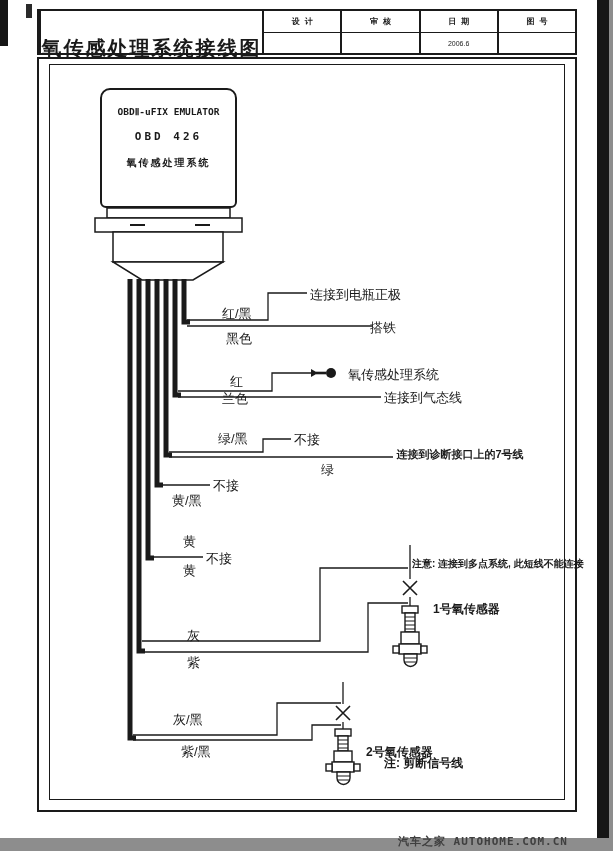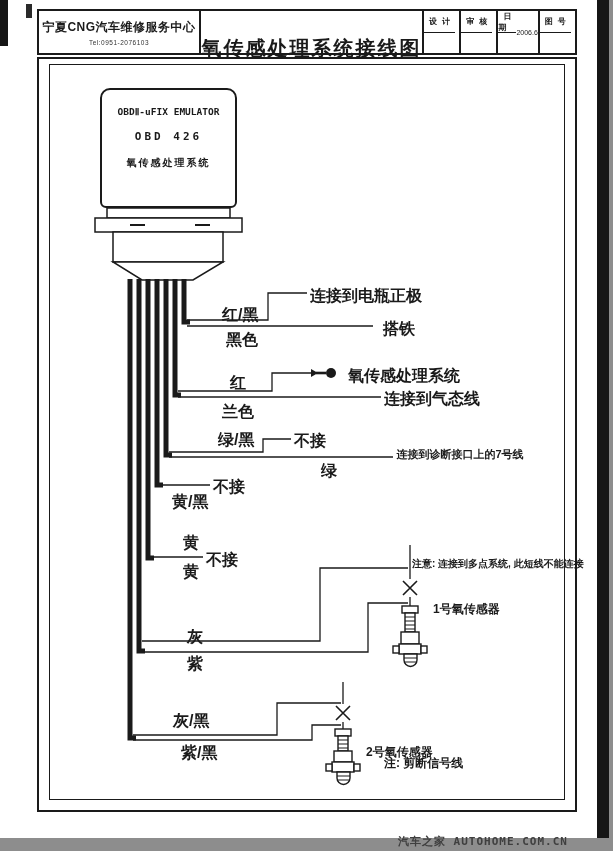--- a/index.html
+++ b/index.html
@@ -23,59 +23,55 @@
   .titlebar{left:37px;top:9px;width:540px;height:46px;border:2px solid #1a1a1a;
     display:flex;box-sizing:border-box;background:#fff;}
   .tb-company{width:160px;box-sizing:border-box;display:flex;flex-direction:column;
     align-items:center;justify-content:center;gap:3px;}
   .tb-company .name{font-size:12px;font-weight:700;letter-spacing:.5px;white-space:nowrap;}
   .tb-company .tel{font-size:6.5px;color:#333;letter-spacing:.5px;}
   .tb-title{width:223px;box-sizing:border-box;border-left:2px solid #1a1a1a;
     display:flex;align-items:center;justify-content:center;}
   .tb-title .t{font-family:Liberation Mono, monospace;font-size:20px;font-weight:700;
     letter-spacing:2px;white-space:nowrap;margin-top:33px;}
-  .tb-col{flex:1;box-sizing:border-box;border-left:2px solid #1a1a1a;display:flex;flex-direction:row;}
+  .tb-col{flex:1;box-sizing:border-box;border-left:2px solid #1a1a1a;display:flex;flex-direction:column;}
   .tb-col .lab{height:22px;box-sizing:border-box;border-bottom:1px solid #1a1a1a;
     display:flex;align-items:center;justify-content:center;
     font-size:8px;font-weight:700;letter-spacing:5px;text-indent:5px;}
   .tb-col .val{flex:1;display:flex;align-items:center;justify-content:center;font-size:7px;}
   
   .frame-outer{left:37px;top:57px;width:540px;height:755px;border:2px solid #1a1a1a;box-sizing:border-box;}
   .frame-inner{left:49px;top:64px;width:516px;height:736px;border:1px solid #1a1a1a;box-sizing:border-box;}
   
   .emulator{left:100px;top:88px;width:137px;height:120px;border:2px solid #1a1a1a;box-sizing:border-box;
     border-radius:10px 10px 6px 6px;background:#fff;display:flex;flex-direction:column;
     align-items:center;padding-top:16px;gap:13px;z-index:2;}
   .emulator .l1{font-family:"DejaVu Sans Mono","Liberation Mono",monospace;font-size:9.5px;font-weight:700;white-space:nowrap;}
   .emulator .l2{font-family:"DejaVu Sans Mono","Liberation Mono",monospace;font-size:11px;font-weight:700;letter-spacing:3px;}
   .emulator .l3{font-size:10px;font-weight:700;letter-spacing:2px;white-space:nowrap;}
   
   .svg-layer{left:0;top:0;width:613px;height:851px;z-index:1;}
   
-  .lbl{position:absolute;font-size:16px;font-weight:700;white-space:nowrap;z-index:3;}
+  .lbl{position:absolute;font-size:13px;font-weight:400;white-space:nowrap;z-index:3;}
   .lbl-lg{position:absolute;font-size:12px;font-weight:600;white-space:nowrap;z-index:3;}
   .lbl-note{position:absolute;font-size:10px;font-weight:600;white-space:nowrap;z-index:3;}
   .lbl-wrap{position:absolute;font-size:11px;font-weight:600;line-height:1.5;width:128px;z-index:3;text-align:center;}
 </style>
 </head>
 <body>
 
 <div class="abs scan-right"></div>
 <div class="abs scan-right-edge"></div>
 <div class="abs scan-bottom"></div>
 <div class="abs scan-left"></div>
 <div class="abs scan-speck"></div>
 <div class="abs scan-noise"></div>
 <div class="abs watermark">汽车之家 AUTOHOME.COM.CN</div>
 
 <div class="abs titlebar">
-  <div class="tb-company">
-    <div class="name">宁夏CNG汽车维修服务中心</div>
-    <div class="tel">Tel:0951-2076103</div>
-  </div>
   <div class="tb-title">
     <div class="t">氧传感处理系统接线图</div>
   </div>
   <div class="tb-col">
     <div class="lab">设计</div>
     <div class="val"></div>
   </div>
   <div class="tb-col">
     <div class="lab">审核</div>
     <div class="val"></div>
@@ -177,33 +173,33 @@
         <path d="M337 772 h13 v6 a6.5 6.5 0 0 1 -13 0 Z" fill="#ffffff"></path>
         <path d="M337 776 h13 M338 780 h11" stroke-width="1.1"></path>
       </g>
     </g>
   </g>
 </svg>
 
 <div class="lbl" style="left:222px;top:305px">红/黑</div>
 <div class="lbl" style="left:226px;top:330px">黑色</div>
 <div class="lbl" style="left:230px;top:373px">红</div>
-<div class="lbl" style="left:222px;top:402px">兰色</div>
+<div class="lbl" style="left:222px;top:390px">兰色</div>
 <div class="lbl" style="left:218px;top:430px">绿/黑</div>
 <div class="lbl" style="left:321px;top:461px">绿</div>
 <div class="lbl" style="left:172px;top:492px">黄/黑</div>
 <div class="lbl" style="left:183px;top:533px">黄</div>
 <div class="lbl" style="left:183px;top:562px">黄</div>
 <div class="lbl" style="left:187px;top:627px">灰</div>
 <div class="lbl" style="left:187px;top:654px">紫</div>
 <div class="lbl" style="left:173px;top:711px">灰/黑</div>
 <div class="lbl" style="left:181px;top:743px">紫/黑</div>
 
 <div class="lbl" style="left:310px;top:286px">连接到电瓶正极</div>
-<div class="lbl" style="left:383px;top:319px">搭铁</div>
+<div class="lbl" style="left:370px;top:319px">搭铁</div>
 <div class="lbl" style="left:348px;top:366px">氧传感处理系统</div>
 <div class="lbl" style="left:384px;top:389px">连接到气态线</div>
 <div class="lbl" style="left:294px;top:431px">不接</div>
 <div class="lbl-wrap" style="left:396px;top:446px">连接到诊断接口上的7号线</div>
 <div class="lbl" style="left:213px;top:477px">不接</div>
 <div class="lbl" style="left:206px;top:550px">不接</div>
 
 <div class="lbl-note" style="left:412px;top:557px">注意: 连接到多点系统, 此短线不能连接</div>
 <div class="lbl-lg" style="left:433px;top:601px">1号氧传感器</div>
 <div class="lbl-lg" style="left:366px;top:744px">2号氧传感器</div>

